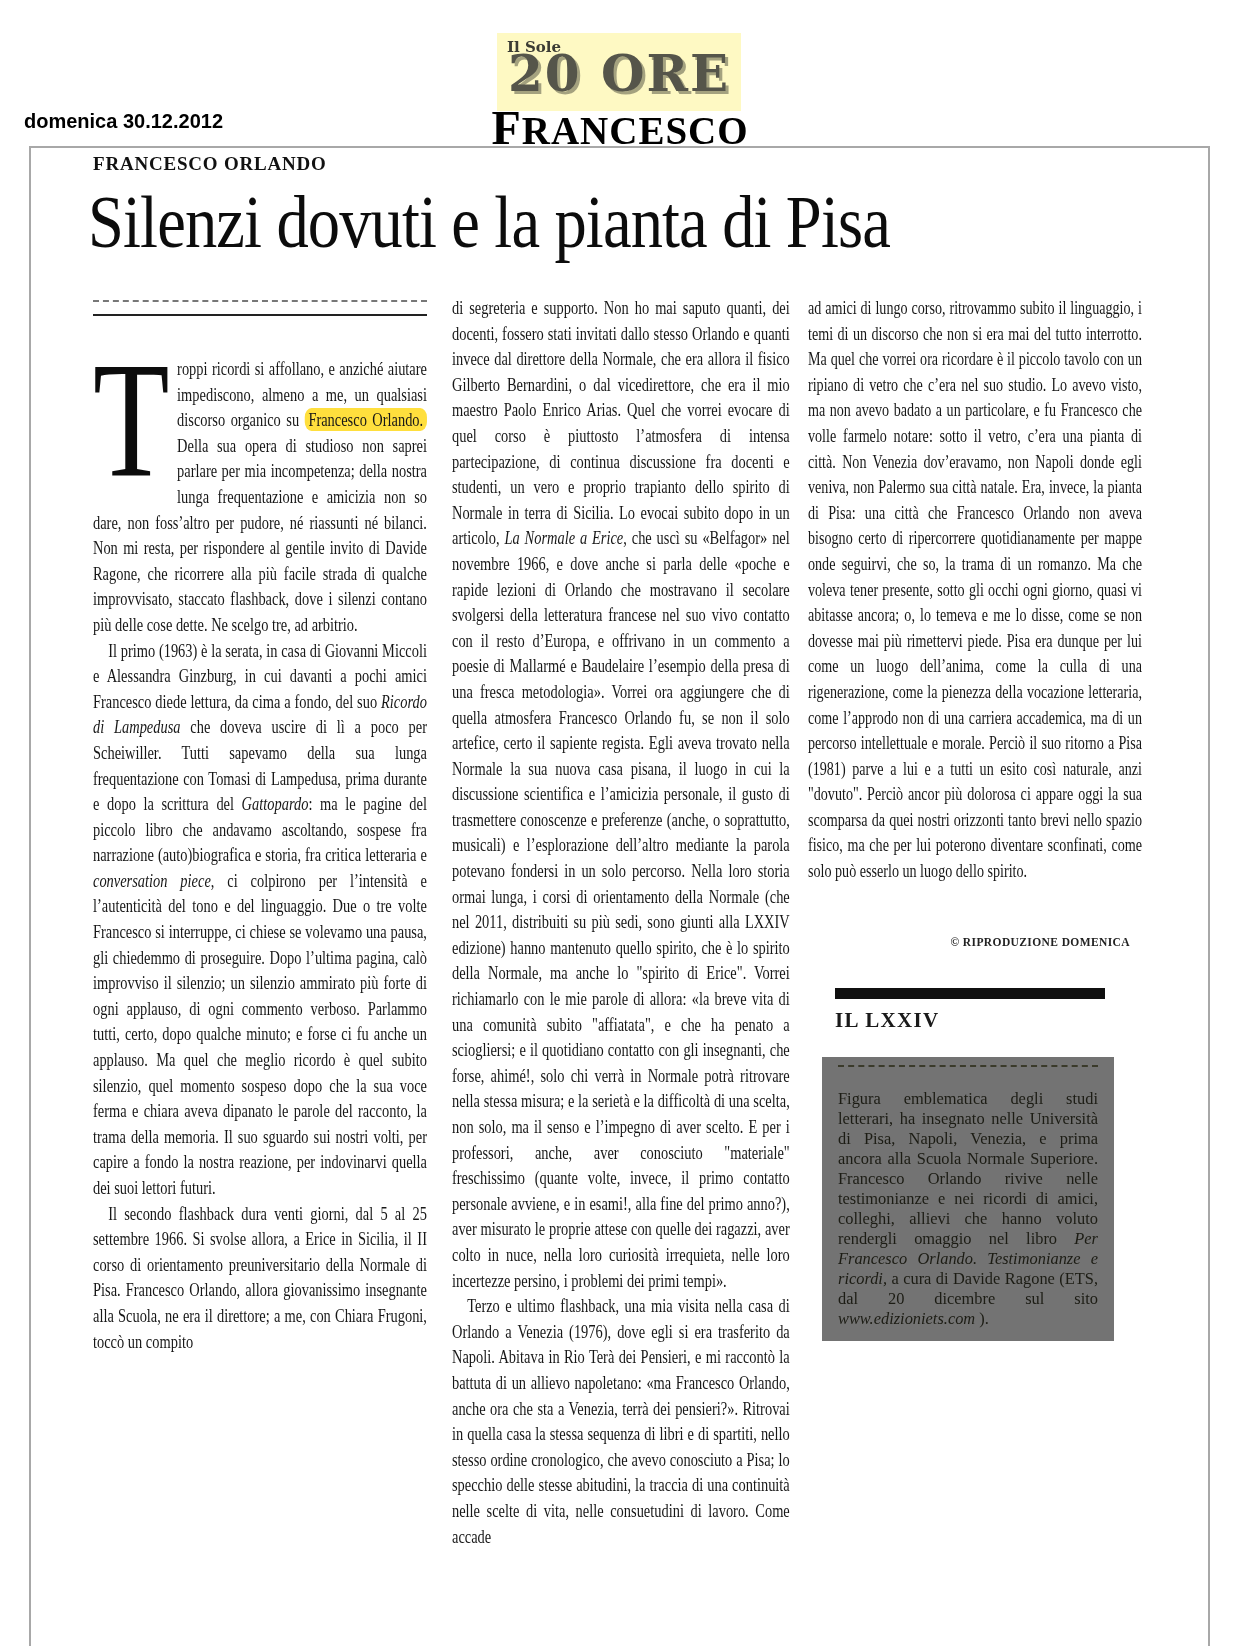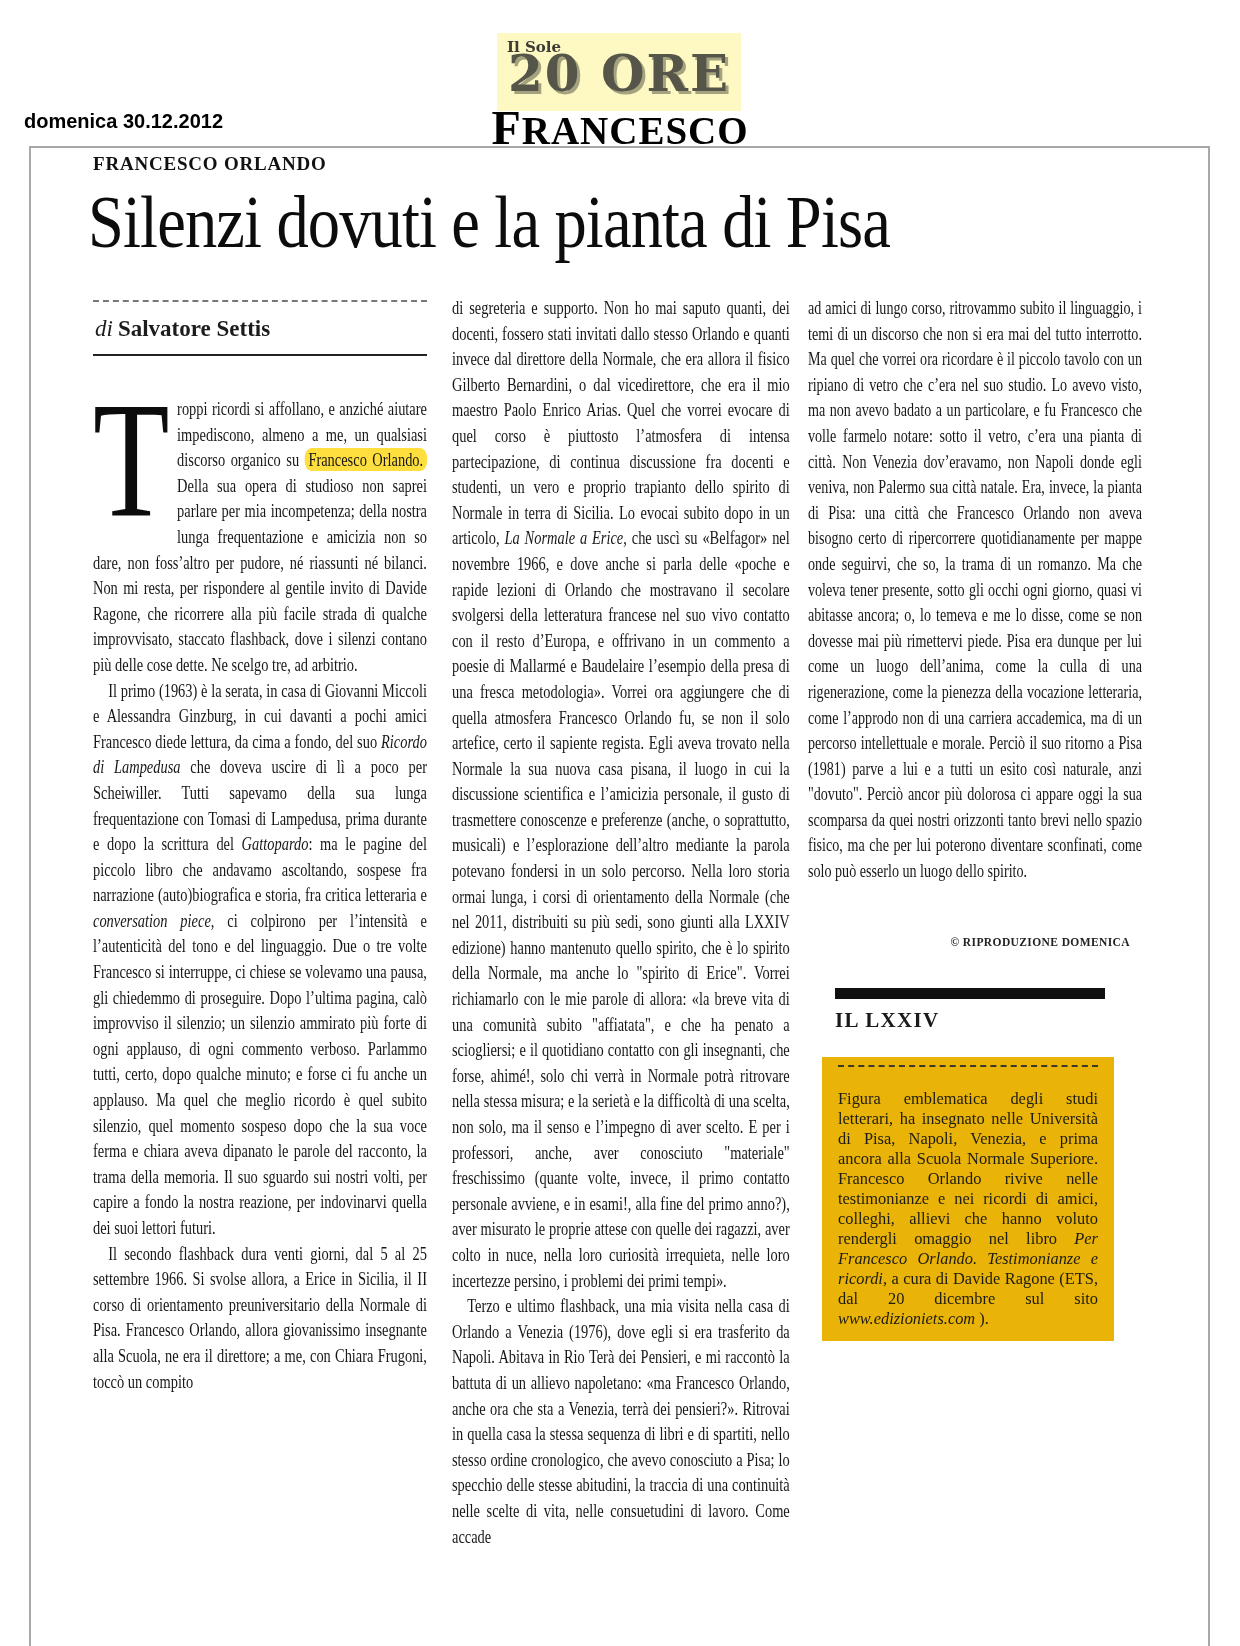--- a/index.html
+++ b/index.html
@@ -73,21 +73,21 @@
     position:absolute;left:808px;top:936px;width:322px;text-align:right;
     font-size:11.5px;font-weight:bold;letter-spacing:0.4px;color:#222;
   }
   .bar{position:absolute;left:835px;top:988px;width:270px;height:11px;background:#101010;}
   .libro-title{
     position:absolute;left:835px;top:1008px;font-size:21px;font-weight:bold;
     letter-spacing:1.3px;color:#1a1a1a;
   }
   .yellow-box{
     position:absolute;left:822px;top:1057px;width:292px;height:284px;
-    background:#eab308;box-sizing:border-box;padding:8px 16px 0 16px;
+    background:#737373;box-sizing:border-box;padding:8px 16px 0 16px;
   }
   .yellow-rule{border-top:2px dashed #3a3a2a;}
   .yellow-text{
     margin:22px 0 0 0;text-align:justify;font-size:16.4px;line-height:20px;color:#1c1c14;
   }
 </style>
 </head>
 <body>
 
 <div>
@@ -100,23 +100,20 @@
   </div>
   <div class="domenica">FRANCESCO</div>
 
   <div class="frame"></div>
 
   <div class="kicker">FRANCESCO ORLANDO</div>
   <h1 class="headline" style="margin:0;font-weight:normal;">Silenzi dovuti e la pianta di Pisa</h1>
 
   <div class="col" id="col1">
     <div class="rule-dashed"></div>
-    <div class="byline">
-      <span class="di">di</span><span class="bn">Salvatore Settis</span>
-    </div>
     <div class="rule-solid"></div>
     <div class="cbody" style="width:440px;">
       <p class="para"><span class="dropcap">T</span><span><span>roppi ricordi si affollano, e anziché aiutare impediscono, almeno a me, un qualsiasi discorso organico su </span><span class="hl">Francesco Orlando.</span><span> Della sua opera di studioso non saprei parlare per mia incompetenza; della nostra lunga frequentazione e amicizia non so dare, non foss’altro per pudore, né riassunti né bilanci. Non mi resta, per rispondere al gentile invito di Davide Ragone, che ricorrere alla più facile strada di qualche improvvisato, staccato flashback, dove i silenzi contano più delle cose dette. Ne scelgo tre, ad arbitrio.</span></span></p>
       <p class="para ind"><span>Il primo (1963) è la serata, in casa di Giovanni Miccoli e Alessandra Ginzburg, in cui davanti a pochi amici Francesco diede lettura, da cima a fondo, del suo </span><span class="it">Ricordo di Lampedusa</span><span> che doveva uscire di lì a poco per Scheiwiller. Tutti sapevamo della sua lunga frequentazione con Tomasi di Lampedusa, prima durante e dopo la scrittura del </span><span class="it">Gattopardo</span><span>: ma le pagine del piccolo libro che andavamo ascoltando, sospese fra narrazione (auto)biografica e storia, fra critica letteraria e </span><span class="it">conversation piece</span><span>, ci colpirono per l’intensità e l’autenticità del tono e del linguaggio. Due o tre volte Francesco si interruppe, ci chiese se volevamo una pausa, gli chiedemmo di proseguire. Dopo l’ultima pagina, calò improvviso il silenzio; un silenzio ammirato più forte di ogni applauso, di ogni commento verboso. Parlammo tutti, certo, dopo qualche minuto; e forse ci fu anche un applauso. Ma quel che meglio ricordo è quel subito silenzio, quel momento sospeso dopo che la sua voce ferma e chiara aveva dipanato le parole del racconto, la trama della memoria. Il suo sguardo sui nostri volti, per capire a fondo la nostra reazione, per indovinarvi quella dei suoi lettori futuri.</span></p>
       <p class="para ind"><span>Il secondo flashback dura venti giorni, dal 5 al 25 settembre 1966. Si svolse allora, a Erice in Sicilia, il II corso di orientamento preuniversitario della Normale di Pisa. Francesco Orlando, allora giovanissimo insegnante alla Scuola, ne era il direttore; a me, con Chiara Frugoni, toccò un compito</span></p>
     </div>
   </div>
 
   <div class="col" id="col2">
     <div class="cbody" style="width:445px;">

